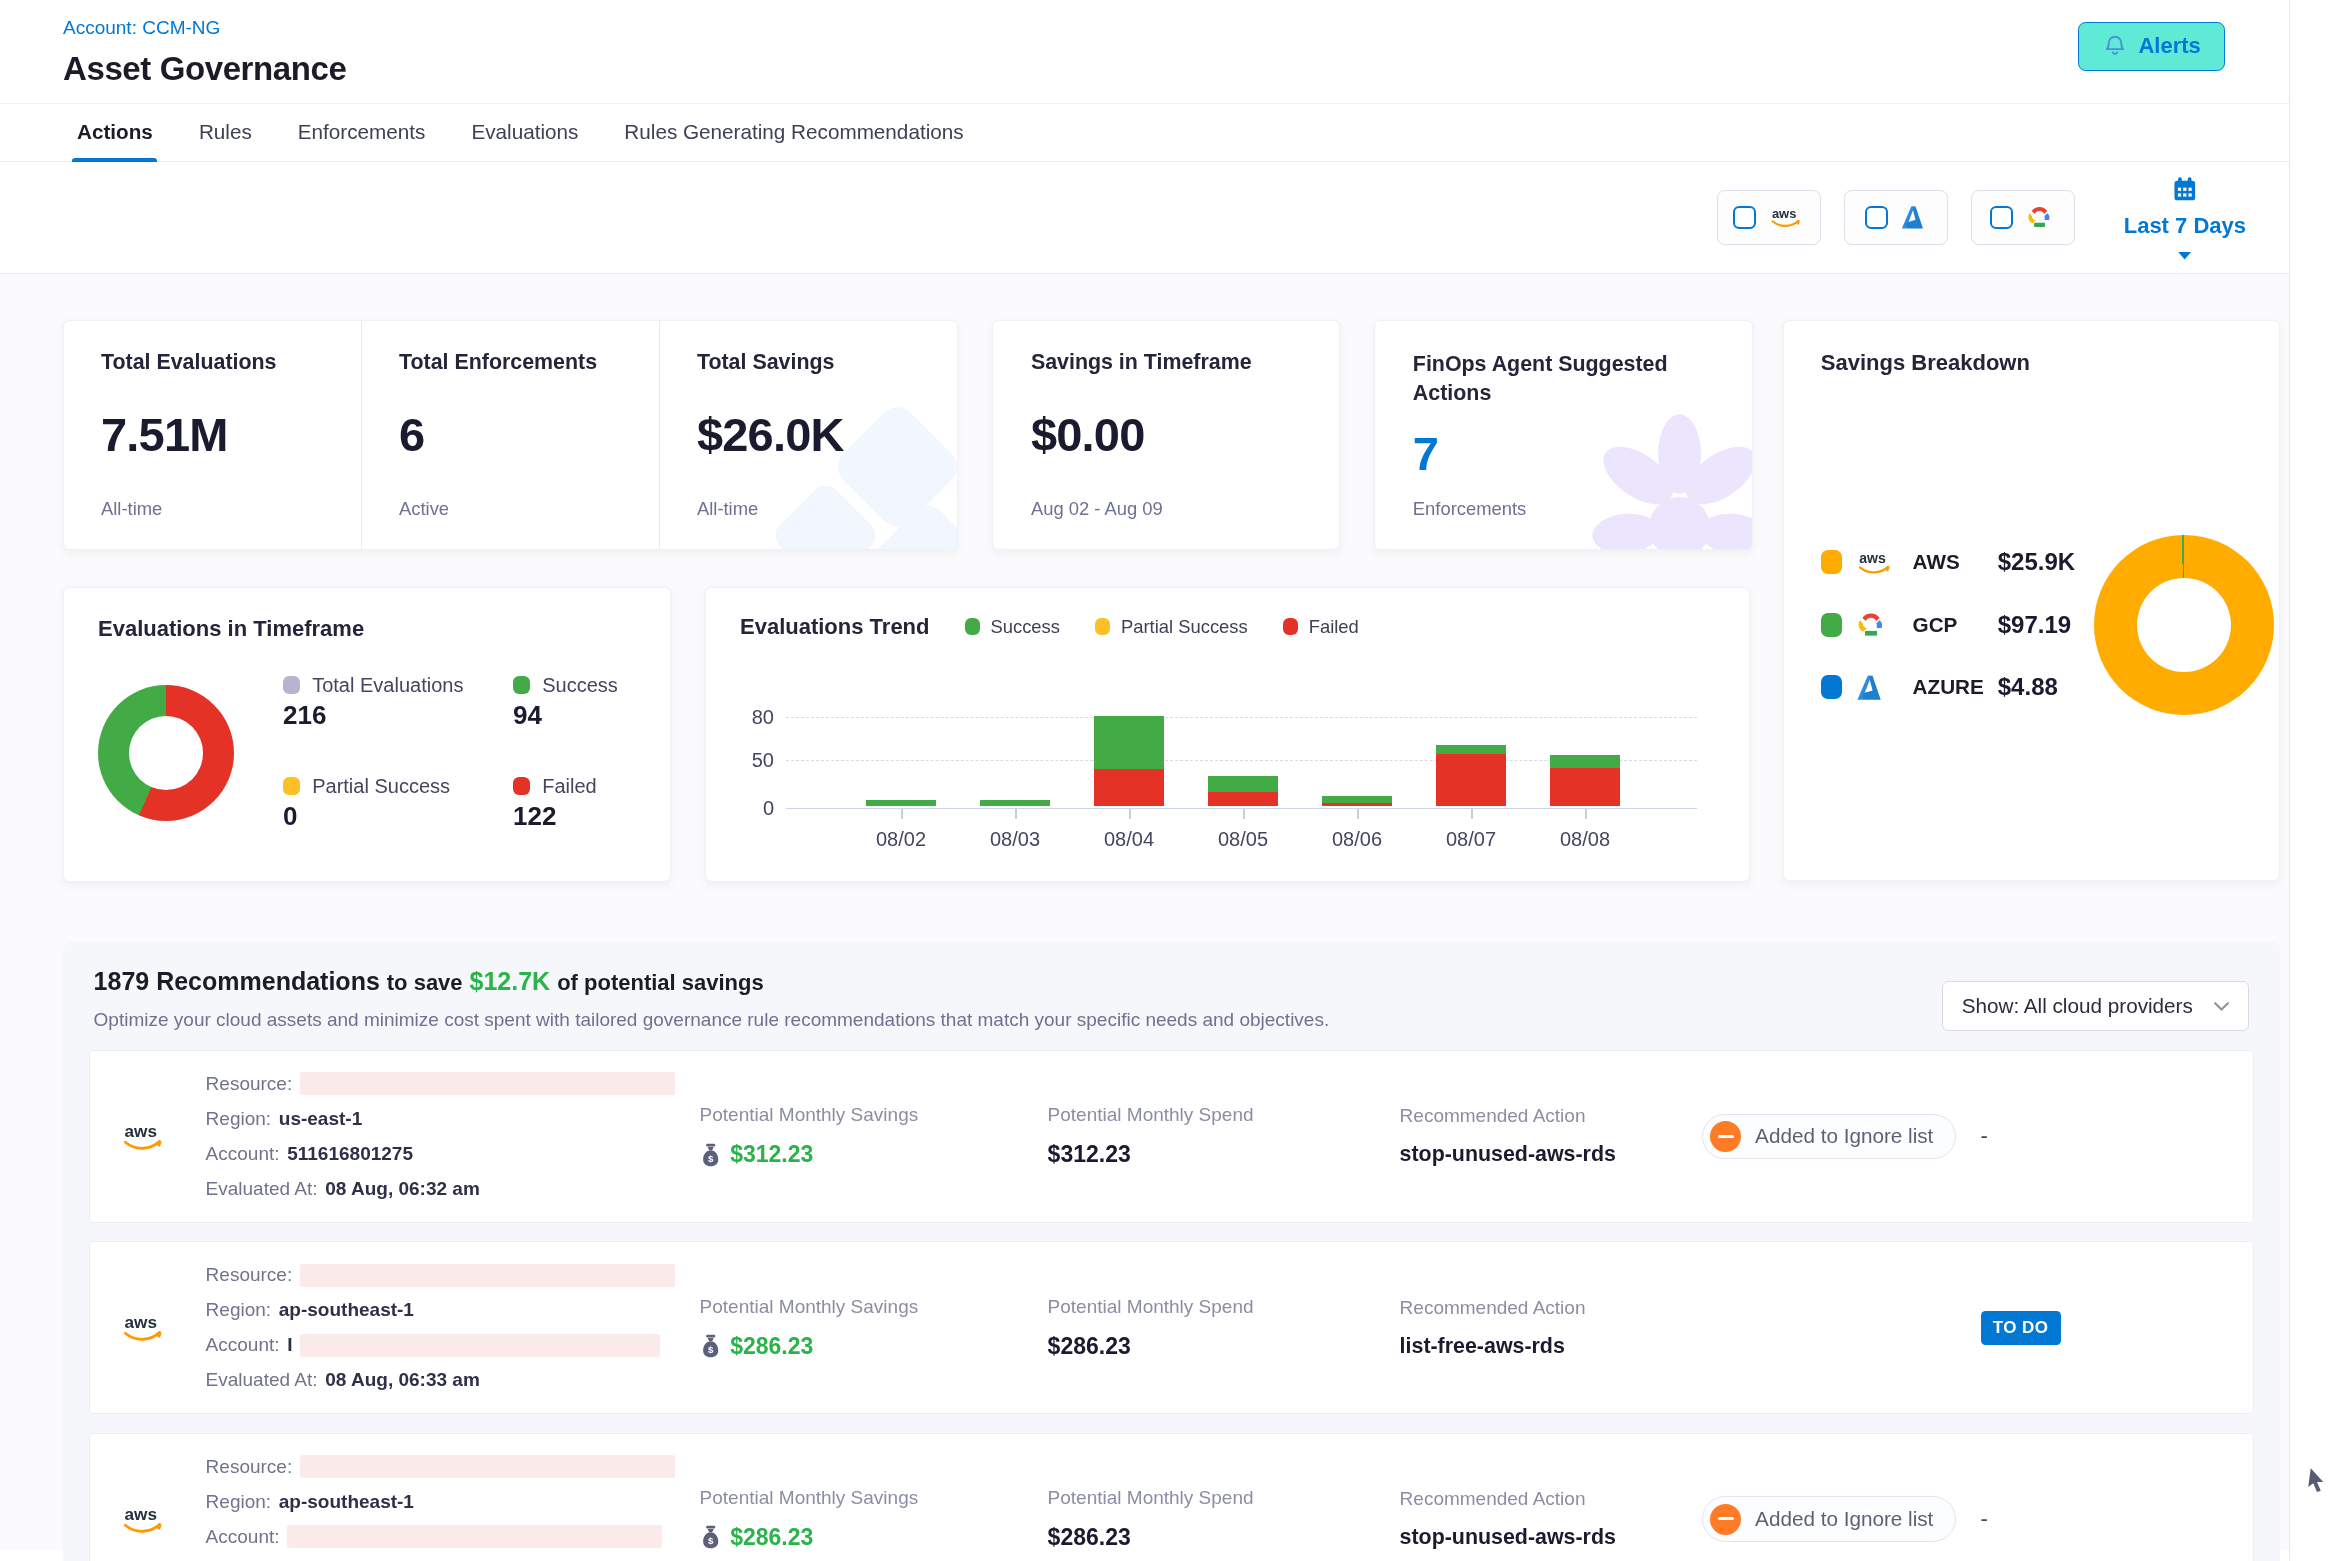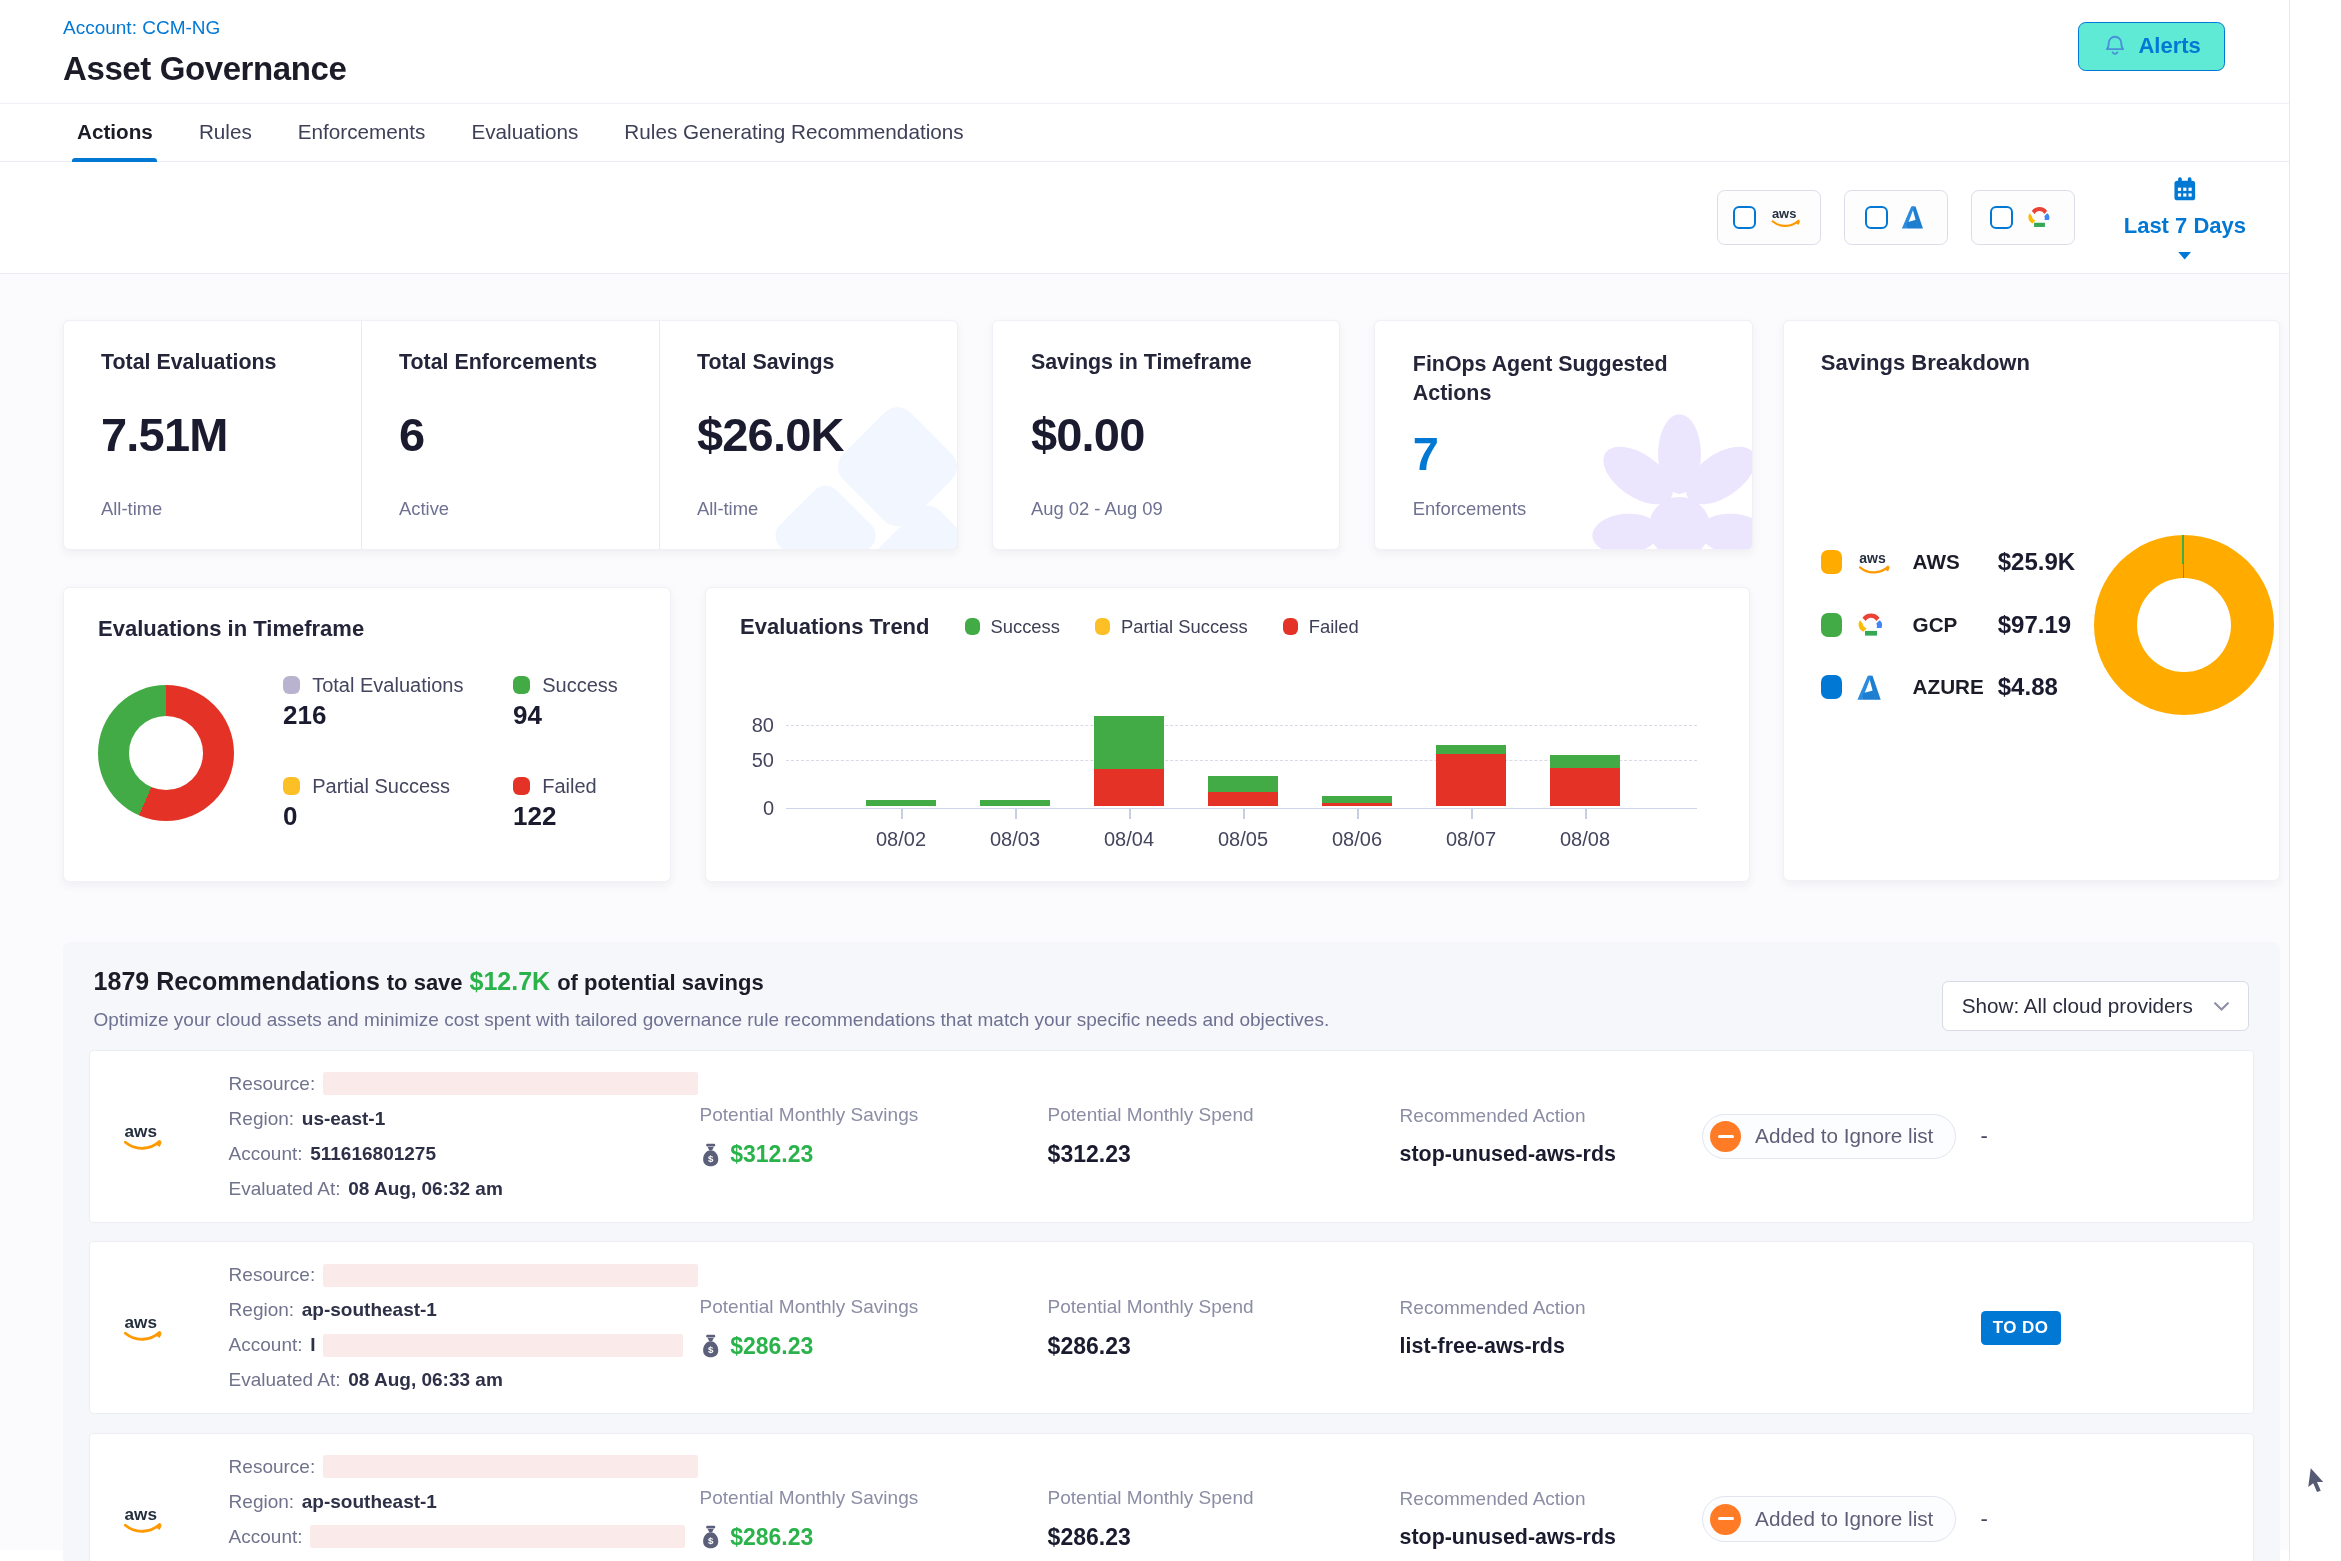--- a/index.html
+++ b/index.html
@@ -84,21 +84,21 @@
   .recs { margin-top:60px; background:#f6f7fa; border-radius:7.7px; padding:20px 26px 31px; }
   .recs-head { display:flex; justify-content:space-between; align-items:flex-end; padding:4.6px 4.6px 0; }
   .rec-title { font-size:25px; color:#1c1c28; }
   .rec-count { font-weight:800; }
   .rec-mid, .rec-suffix { font-size:22px; font-weight:600; }
   .rec-sav { font-weight:800; color:#2bb34b; }
   .rec-sub { font-size:19px; color:#6e7191; margin-top:13.8px; }
   .show-select { display:flex; align-items:center; gap:20px; background:#fff; border:1.5px solid #d9dae6; border-radius:6.1px; padding:12.2px 18.4px; font-size:20.7px; color:#2b2c3e; cursor:pointer; font-family:inherit; }
   .rec-row { margin-top:18.4px; background:#fff; border:0.8px solid #ecedf4; border-radius:4.6px; height:173px; display:grid; grid-template-columns:88px 494px 348px 352px 302px 279px auto; align-items:center; padding:0 27.6px; }
   .rec-row:first-of-type { margin-top:26px; }
-  .details { display:flex; flex-direction:column;margin-left:23px; }
+  .details { display:flex; flex-direction:column; }
   .dline { display:flex; align-items:center; gap:7.7px; height:35px; font-size:19px; }
   .dlabel { color:#71738c; }
   .dvalue { color:#2e3047; font-weight:700; }
   .redact { width:375px; height:23px; background:#fbeaea; border-radius:2.3px; }
   .redact.short { width:360px; }
   .col-label { font-size:19px; color:#8b8da5; }
   .money-row { display:flex; align-items:center; gap:9.2px; margin-top:15.3px; }
   .money-green { font-size:23px; font-weight:800; color:#2bb34b; }
   .money-dark { font-size:23px; font-weight:800; color:#1b1b30; margin-top:15.3px; }
   .action-val { font-size:21.4px; font-weight:700; color:#1b1b30; margin-top:15.3px; }
@@ -301,21 +301,21 @@
                 <span class="legend-dot" style="background: rgb(252, 192, 38);"></span>
                 <span>Partial Success</span>
               </div>
             <div class="legend-item">
                 <span class="legend-dot" style="background: rgb(228, 51, 38);"></span>
                 <span>Failed</span>
               </div>
           </div>
           <div class="trend-chart">
             <div class="plot">
-              <div class="gline" style="top:12px;">
+              <div class="gline" style="top:4px;">
                   <span class="ylabel">80</span>
                 </div>
               <div class="gline" style="top:47px;">
                   <span class="ylabel">50</span>
                 </div>
               <div class="gline base" style="top:95px;">
                   <span class="ylabel">0</span>
                 </div>
               <div class="bars">
                   <div class="bar-stack">

